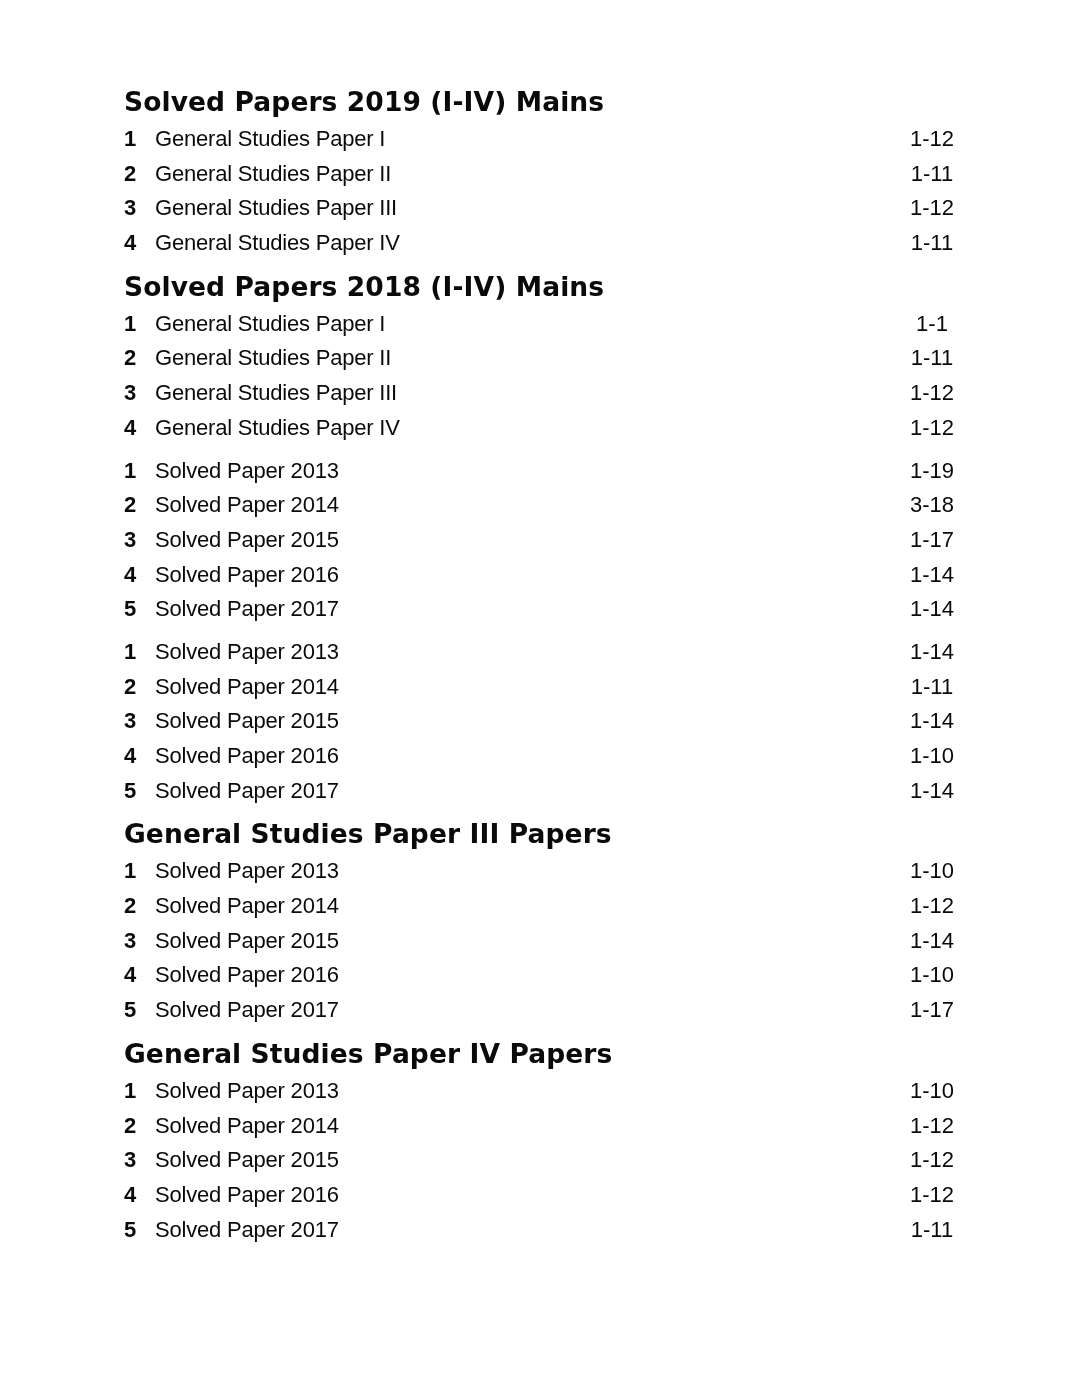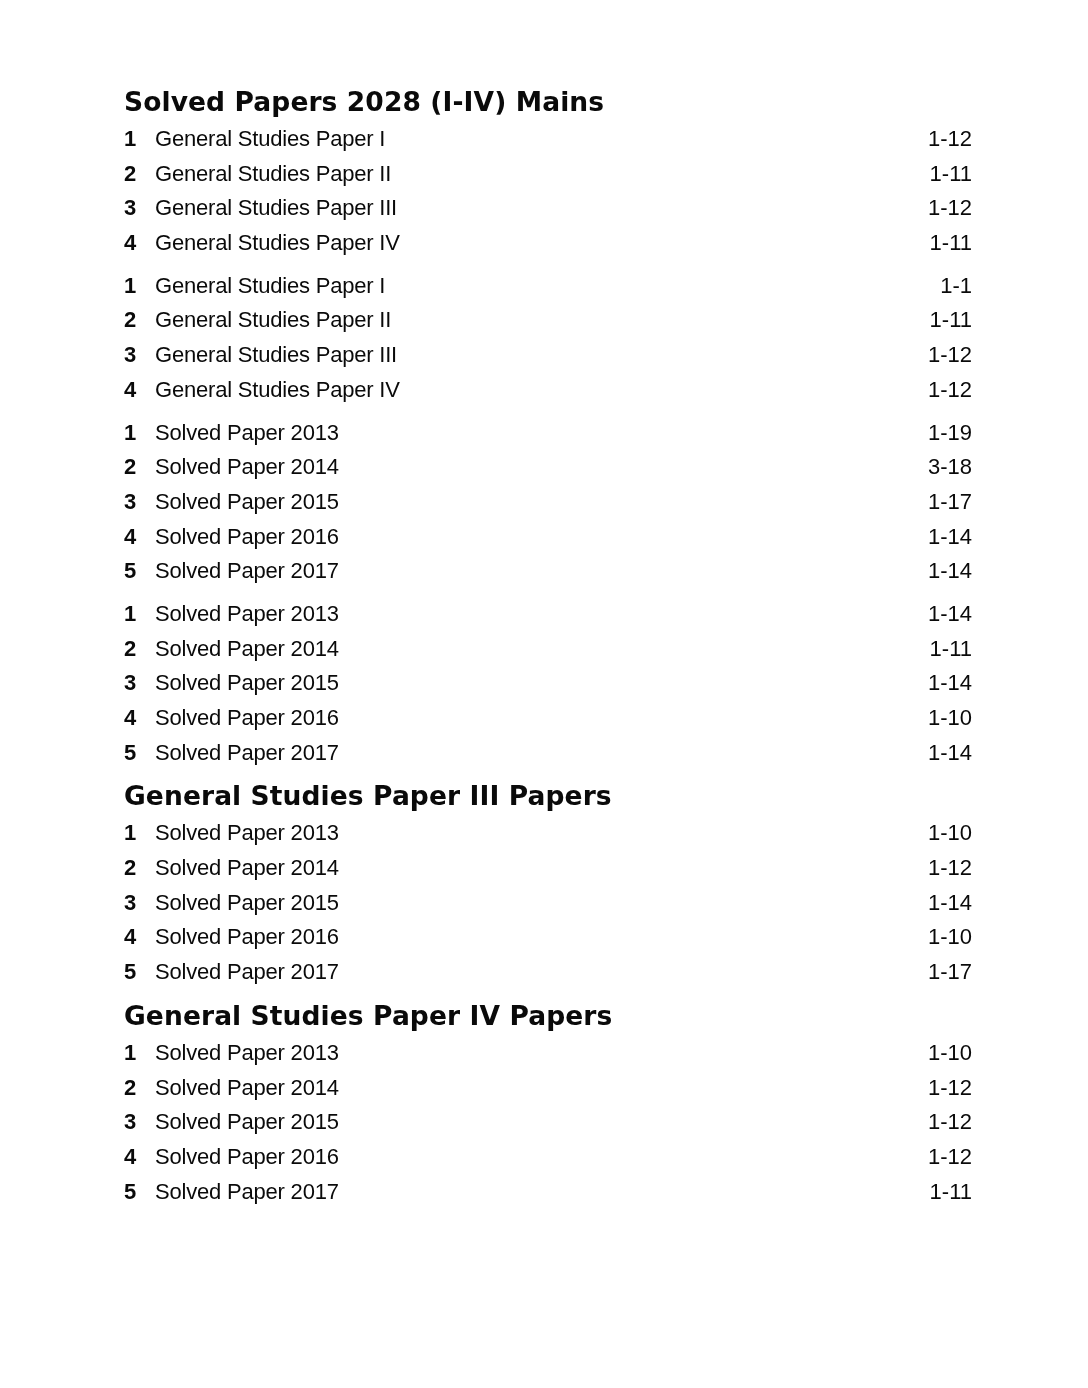--- a/index.html
+++ b/index.html
@@ -51,32 +51,32 @@
       font-weight: bold;
       flex: 0 0 auto;
     }
     .item-label {
       flex: 1 1 auto;
       white-space: nowrap;
       letter-spacing: -0.2px;
     }
     .item-pages {
       flex: 0 0 auto;
-      text-align: right;
+      text-align: center;
       width: 80px;
       white-space: nowrap;
     }
   </style>
 </head>
 <body>
 
 <div class="page">
 
   <section class="section">
-    <h2 class="section-title">Solved Papers 2028 (I-IV) Mains</h2>
+    <h2 class="section-title">Solved Papers 2019 (I-IV) Mains</h2>
     <ul class="items">
       <li class="item">
         <span class="item-num">1</span>
         <span class="item-label">General Studies Paper I</span>
         <span class="item-pages">1-12</span>
       </li>
       <li class="item">
         <span class="item-num">2</span>
         <span class="item-label">General Studies Paper II</span>
         <span class="item-pages">1-11</span>
@@ -88,20 +88,21 @@
       </li>
       <li class="item">
         <span class="item-num">4</span>
         <span class="item-label">General Studies Paper IV</span>
         <span class="item-pages">1-11</span>
       </li>
     </ul>
   </section>
 
   <section class="section">
+    <h2 class="section-title">Solved Papers 2018 (I-IV) Mains</h2>
     <ul class="items">
       <li class="item">
         <span class="item-num">1</span>
         <span class="item-label">General Studies Paper I</span>
         <span class="item-pages">1-1</span>
       </li>
       <li class="item">
         <span class="item-num">2</span>
         <span class="item-label">General Studies Paper II</span>
         <span class="item-pages">1-11</span>

